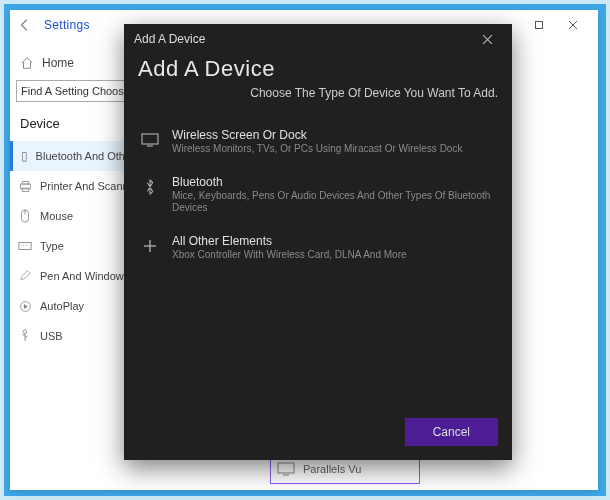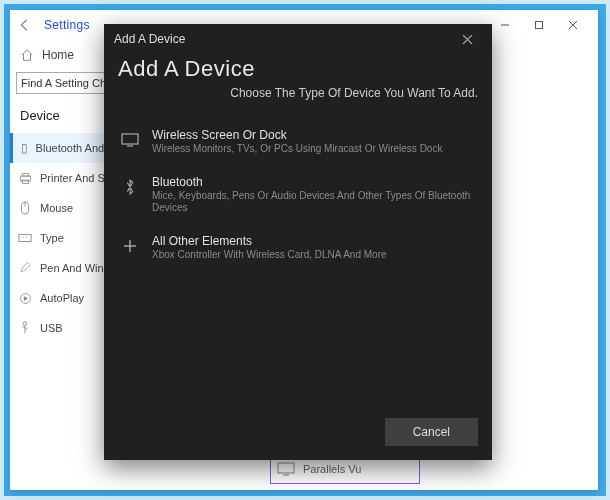--- a/index.html
+++ b/index.html
@@ -34,21 +34,21 @@
     margin-left: auto; display: flex; gap: 0;
   }
   .win-controls .ctl {
     width: 34px; height: 26px;
     display: flex; align-items: center; justify-content: center;
     color: #555; font-size: 11px;
     cursor: pointer;
   }
   .sidebar {
     position: absolute;
-    left: 0; top: 24px; bottom: 0;
+    left: 0; top: 32px; bottom: 0;
     width: 140px;
     background: #fff;
     padding-top: 8px;
     font-size: 12px;
     color: #444;
   }
   .home-row {
     padding: 6px 10px;
     display: flex; align-items: center; gap: 8px;
   }
@@ -98,21 +98,21 @@
     width: 150px; height: 30px;
     border: 1px solid #8b5cf6;
     background: #fff;
     display: flex; align-items: center; gap: 8px;
     padding: 0 6px;
     font-size: 11px; color: #666;
   }
 
   .modal {
     position: absolute;
-    left: 104px; top: 24px;
+    left: 124px; top: 24px;
     width: 388px; height: 436px;
     background: #202020;
     color: #ccc;
     box-shadow: 0 8px 24px rgba(0,0,0,0.5);
   }
   .modal-header {
     height: 30px;
     display: flex; align-items: center;
     padding: 0 10px;
     font-size: 12px;
@@ -156,21 +156,21 @@
   .option-text .opt-desc {
     font-size: 10px; color: #8a8a8a;
     margin-top: 1px;
     line-height: 1.2;
   }
   .modal-footer {
     position: absolute;
     right: 14px; bottom: 14px;
   }
   .cancel-btn {
-    background: #404040;
+    background: #4c1d95;
     color: #ddd;
     border: none;
     padding: 7px 28px;
     font-size: 12px;
     cursor: pointer;
   }
   svg { display: block; }
 </style>
 </head>
 <body>

